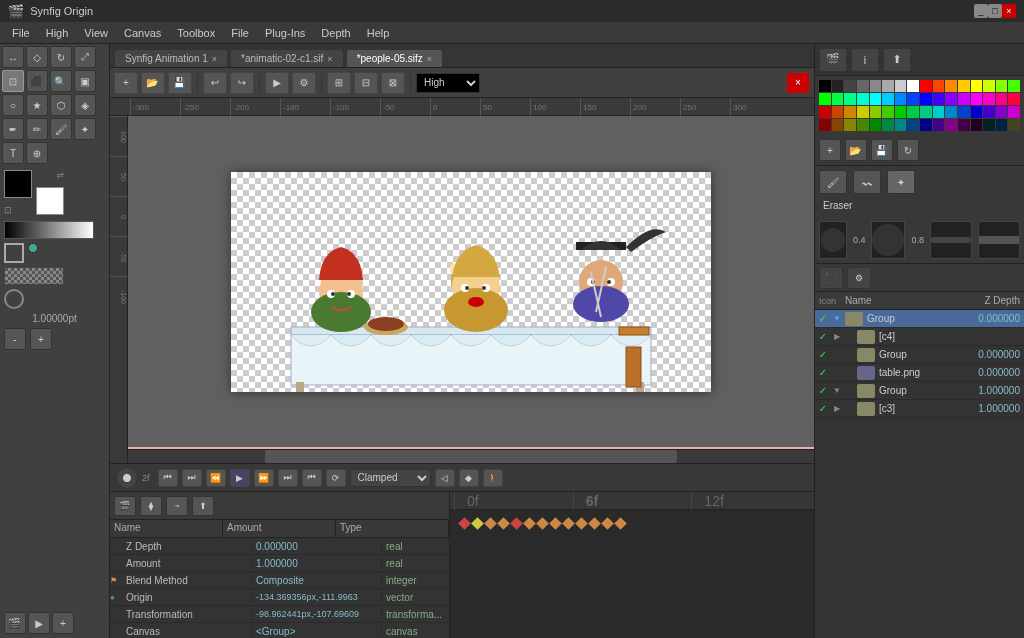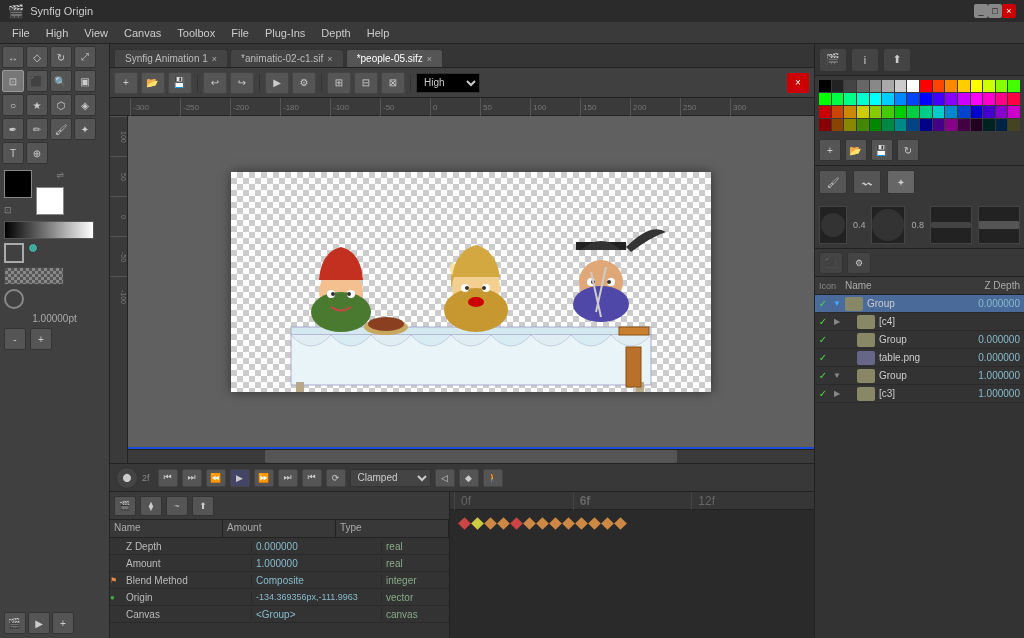--- a/index.html
+++ b/index.html
@@ -39,21 +39,21 @@
     .tab.active { background: #555; color: #fff; }
     .tab-close { color: #aaa; cursor: pointer; font-size: 9px; }
     
     
     #canvas-toolbar { background: #404040; height: 30px; display: flex; align-items: center; padding: 0 4px; gap: 3px; border-bottom: 1px solid #222; }
     .ctool-btn { width: 24px; height: 22px; background: #555; border: 1px solid #444; border-radius: 2px; cursor: pointer; display: flex; align-items: center; justify-content: center; color: #ccc; font-size: 10px; }
     .ctool-sep { width: 1px; height: 18px; background: #333; margin: 0 2px; }
     .ctool-select { height: 20px; background: #000000; border: 1px solid #333; color: #ccc; font-size: 10px; padding: 1px 3px; }
     
     
-    #canvas-area { flex: 1; background: #1d4ed8; position: relative; overflow: hidden; }
+    #canvas-area { flex: 1; background: #fca5a5; position: relative; overflow: hidden; }
     #canvas-content { position: absolute; left: 18px; top: 18px; right: 0; bottom: 16px; background: #606060; display: flex; align-items: center; justify-content: center; }
     .checker-bg { position: absolute; inset: 0; background-image: repeating-conic-gradient(#ccc 0% 25%, #fff 0% 50%); background-size: 12px 12px; }
     
     
     #canvas-hscroll { position: absolute; bottom: 0; left: 18px; right: 0; height: 14px; background: #3a3a3a; border-top: 1px solid #222; }
     
     
     #timeline-area { height: 175px; background: #2e2e2e; border-top: 1px solid #222; display: flex; flex-direction: column; }
     
     
@@ -74,21 +74,21 @@
     
     .prop-row { display: flex; height: 17px; border-bottom: 1px solid #2a2a2a; align-items: center; }
     .prop-name { width: 130px; padding: 0 4px; font-size: 10px; color: #bbb; border-right: 1px solid #2a2a2a; overflow: hidden; white-space: nowrap; }
     .prop-value { width: 130px; padding: 0 4px; font-size: 10px; color: #8bc; border-right: 1px solid #2a2a2a; overflow: hidden; white-space: nowrap; }
     .prop-type { flex: 1; padding: 0 4px; font-size: 10px; color: #8a8; overflow: hidden; white-space: nowrap; }
     .prop-icon { width: 12px; font-size: 8px; color: #888; }
     
     
     .tl-ruler { height: 18px; background: #363636; border-bottom: 1px solid #222; display: flex; align-items: center; padding: 0 4px; font-size: 9px; color: #888; }
     .tl-marks { display: flex; width: 100%; }
-    .tl-mark { flex: 1; border-left: 1px solid #444; padding-left: 6px; font-size: 12px; color: #666; height: 18px; display: flex; align-items: center; }
+    .tl-mark { flex: 1; border-left: 1px solid #444; padding-left: 12px; font-size: 14px; color: #666; height: 18px; display: flex; align-items: center; }
     
     
     #right-panel { width: 210px; background: #383838; border-left: 1px solid #222; display: flex; flex-direction: column; overflow: hidden; }
     
     #right-tabs { height: 32px; background: #333; border-bottom: 1px solid #222; display: flex; align-items: center; padding: 0 4px; gap: 4px; }
     .rtab-btn { width: 28px; height: 24px; background: #444; border: 1px solid #333; border-radius: 3px; cursor: pointer; display: flex; align-items: center; justify-content: center; color: #ccc; font-size: 11px; }
     
     
     #color-palette { padding: 4px; }
     .palette-grid { display: grid; grid-template-columns: repeat(16, 1fr); gap: 1px; }
@@ -442,20 +442,26 @@
               <div class="prop-icon" style="color:#e84;">⚑</div>
               <div class="prop-name">Blend Method</div>
               <div class="prop-value">Composite</div>
               <div class="prop-type">integer</div>
             </div>
             <div class="prop-row">
               <div class="prop-icon" style="color:#4a4;">●</div>
               <div class="prop-name">Origin</div>
               <div class="prop-value" style="font-size:9px;">-134.369356px,-111.9963</div>
               <div class="prop-type">vector</div>
+            </div>
+            <div class="prop-row">
+              <div class="prop-icon"></div>
+              <div class="prop-name">Transformation</div>
+              <div class="prop-value" style="font-size:9px;">-98.962441px,-107.69609</div>
+              <div class="prop-type">transforma...</div>
             </div>
             <div class="prop-row">
               <div class="prop-icon"></div>
               <div class="prop-name">Canvas</div>
               <div class="prop-value">&lt;Group&gt;</div>
               <div class="prop-type">canvas</div>
             </div>
 
           </div>
 
@@ -576,20 +582,21 @@
       <div class="tool-btn">💾</div>
       <div class="tool-btn">↻</div>
     </div>
 
     <div id="tool-options">
       <div class="tool-opt-row">
         <div class="tool-btn" style="width:28px;height:24px;">🖌</div>
         <div class="tool-btn" style="width:28px;height:24px;">〰</div>
         <div class="tool-btn" style="width:28px;height:24px; background:#666;">✦</div>
       </div>
+      <div style="font-size:10px; color:#ccc; padding:2px 4px;">Eraser</div>
     </div>
 
     <div id="brush-presets">
       <div class="brush-prev">
         <div class="brush-circle" style="width:24px;height:24px;"></div>
       </div>
       <div style="font-size:9px;color:#aaa;text-align:center;">
         <span>0.4</span>
       </div>
       <div class="brush-prev">

